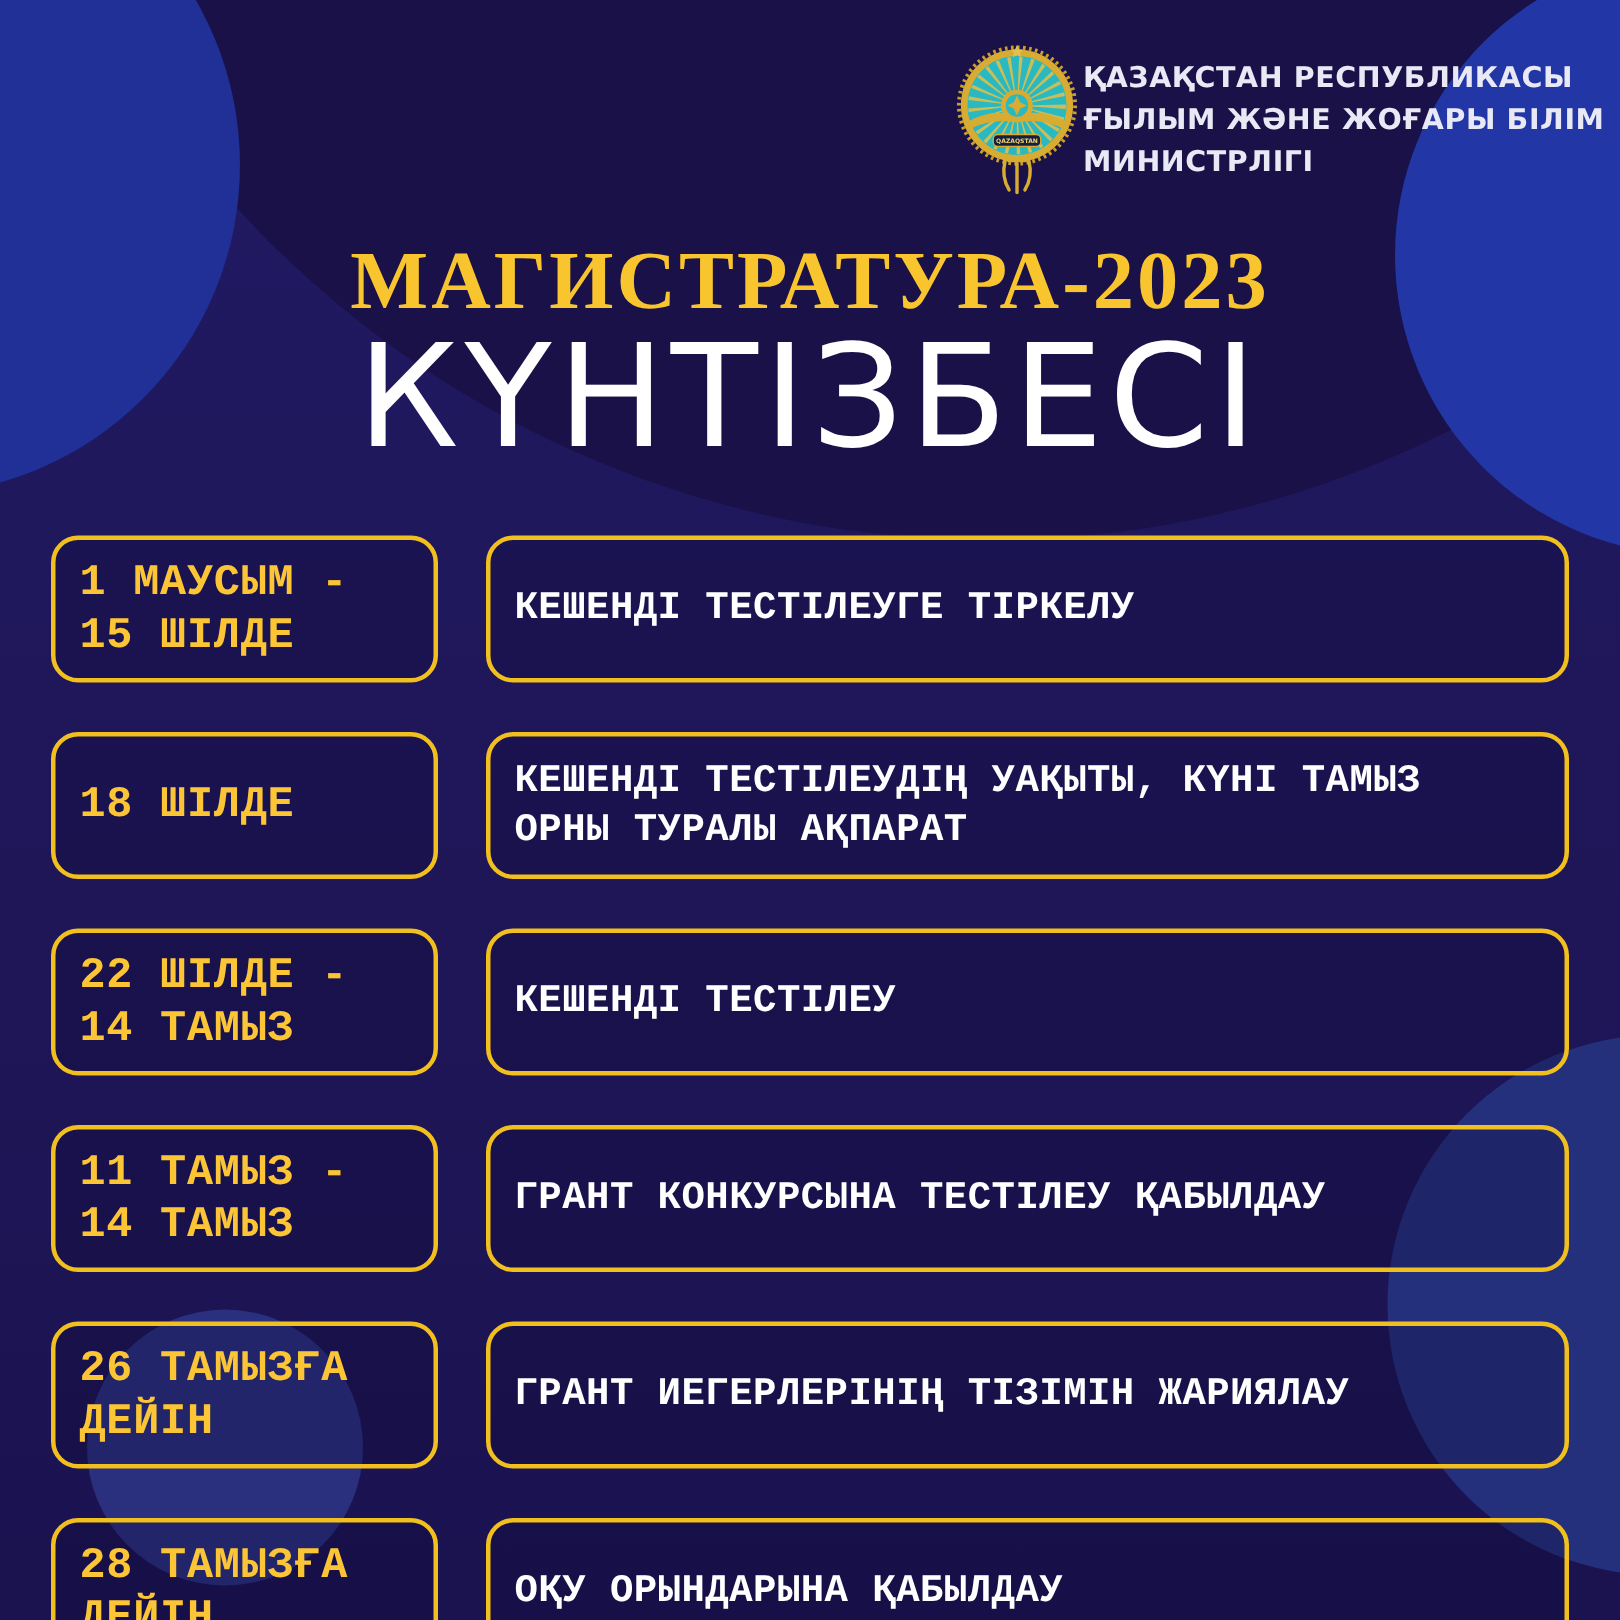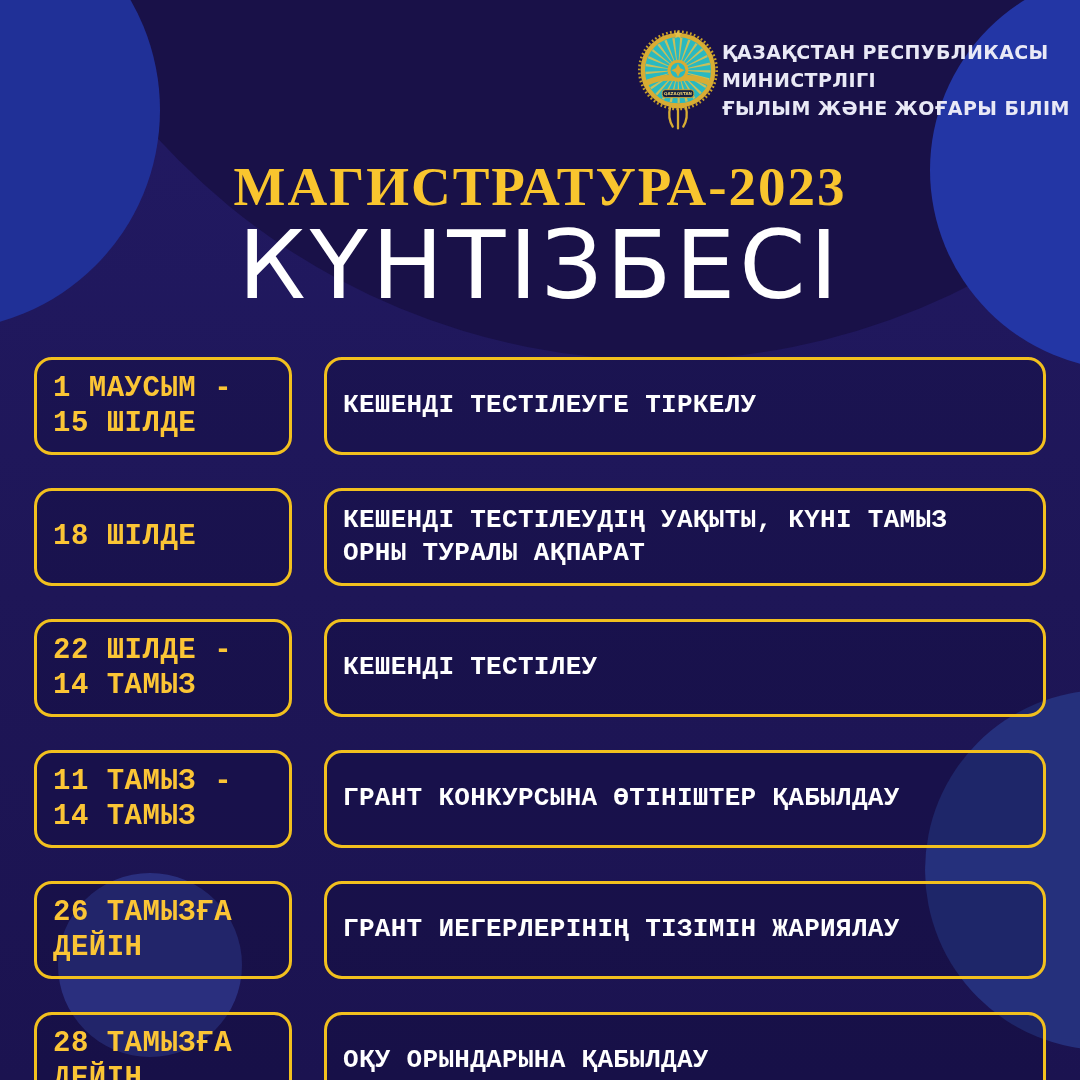--- a/index.html
+++ b/index.html
@@ -108,22 +108,22 @@
 
         <g stroke="#D8AC33" stroke-width="2.6" fill="none" stroke-linecap="round">
           <path d="M41 90 q-3 12 3 22"></path>
           <path d="M59 90 q3 12 -3 22"></path>
           <path d="M50 92 v22"></path>
         </g>
         <rect x="42" y="86" width="16" height="5" rx="2" fill="#D8AC33"></rect>
       </svg>
       <div class="ministry">
         <div>ҚАЗАҚСТАН РЕСПУБЛИКАСЫ</div>
+        <div>ҒЫЛЫМ ЖӘНЕ ЖОҒАРЫ БІЛІМ</div>
         <div>МИНИСТРЛІГІ</div>
-        <div>ҒЫЛЫМ ЖӘНЕ ЖОҒАРЫ БІЛІМ</div>
       </div>
     </div>
 
     <div class="titles">
       <div class="title-line1">МАГИСТРАТУРА-2023</div>
       <div class="title-line2">КҮНТІЗБЕСІ</div>
     </div>
 
     <div class="rows">
 
@@ -155,21 +155,21 @@
           <div class="event-text">КЕШЕНДІ ТЕСТІЛЕУ</div>
         </div>
       </div>
 
       <div class="row">
         <div class="box date-box">
           <div class="date-text">11 ТАМЫЗ -
 14 ТАМЫЗ</div>
         </div>
         <div class="box event-box">
-          <div class="event-text">ГРАНТ КОНКУРСЫНА ӨТІНІШТЕР ҚАБЫЛДАУ</div>
+          <div class="event-text">ГРАНТ КОНКУРСЫНА ТЕСТІЛЕУ ҚАБЫЛДАУ</div>
         </div>
       </div>
 
       <div class="row">
         <div class="box date-box">
           <div class="date-text">26 ТАМЫЗҒА
 ДЕЙІН</div>
         </div>
         <div class="box event-box">
           <div class="event-text">ГРАНТ ИЕГЕРЛЕРІНІҢ ТІЗІМІН ЖАРИЯЛАУ</div>

